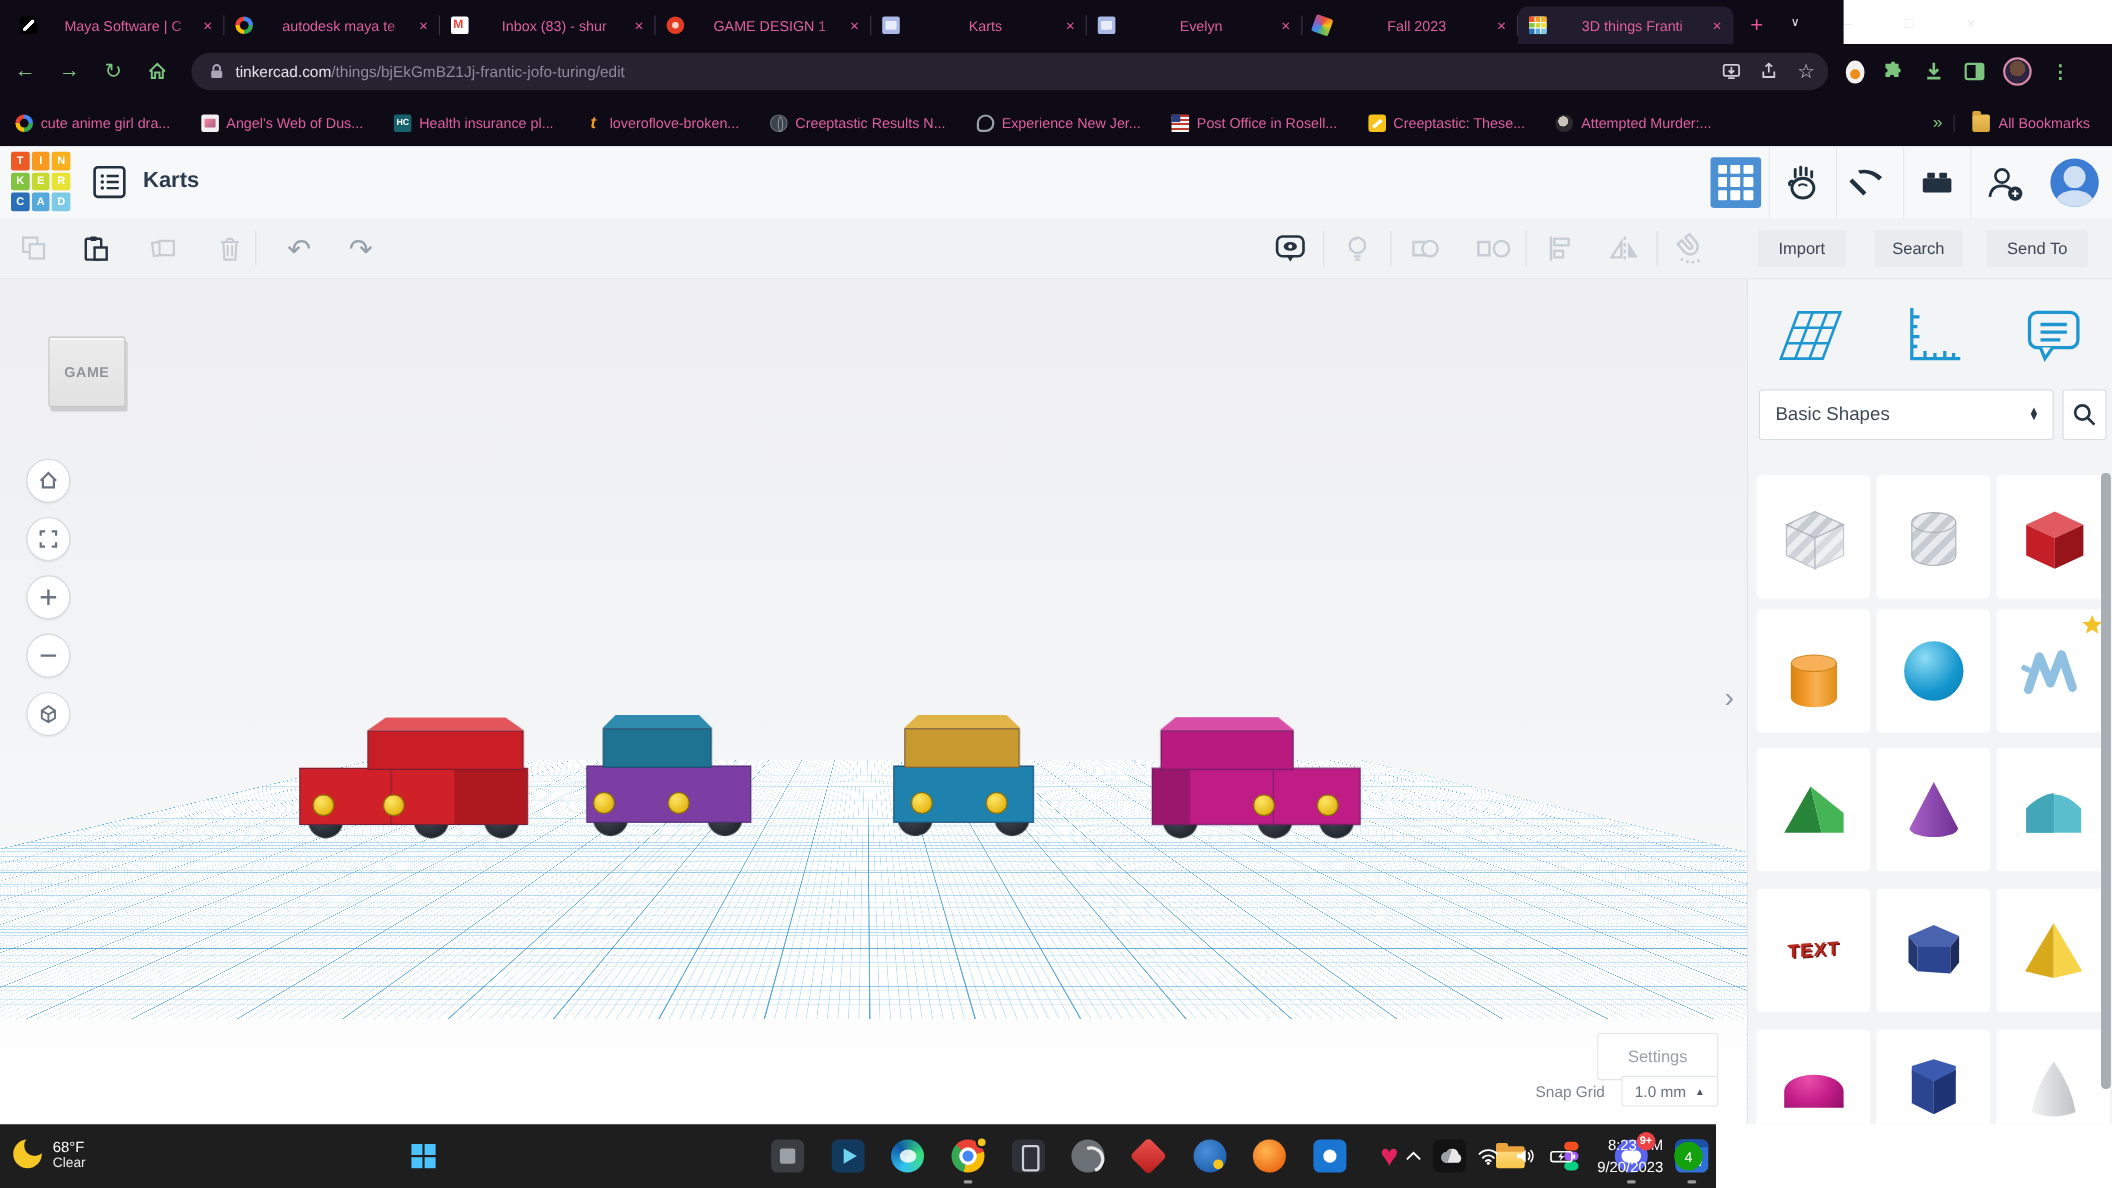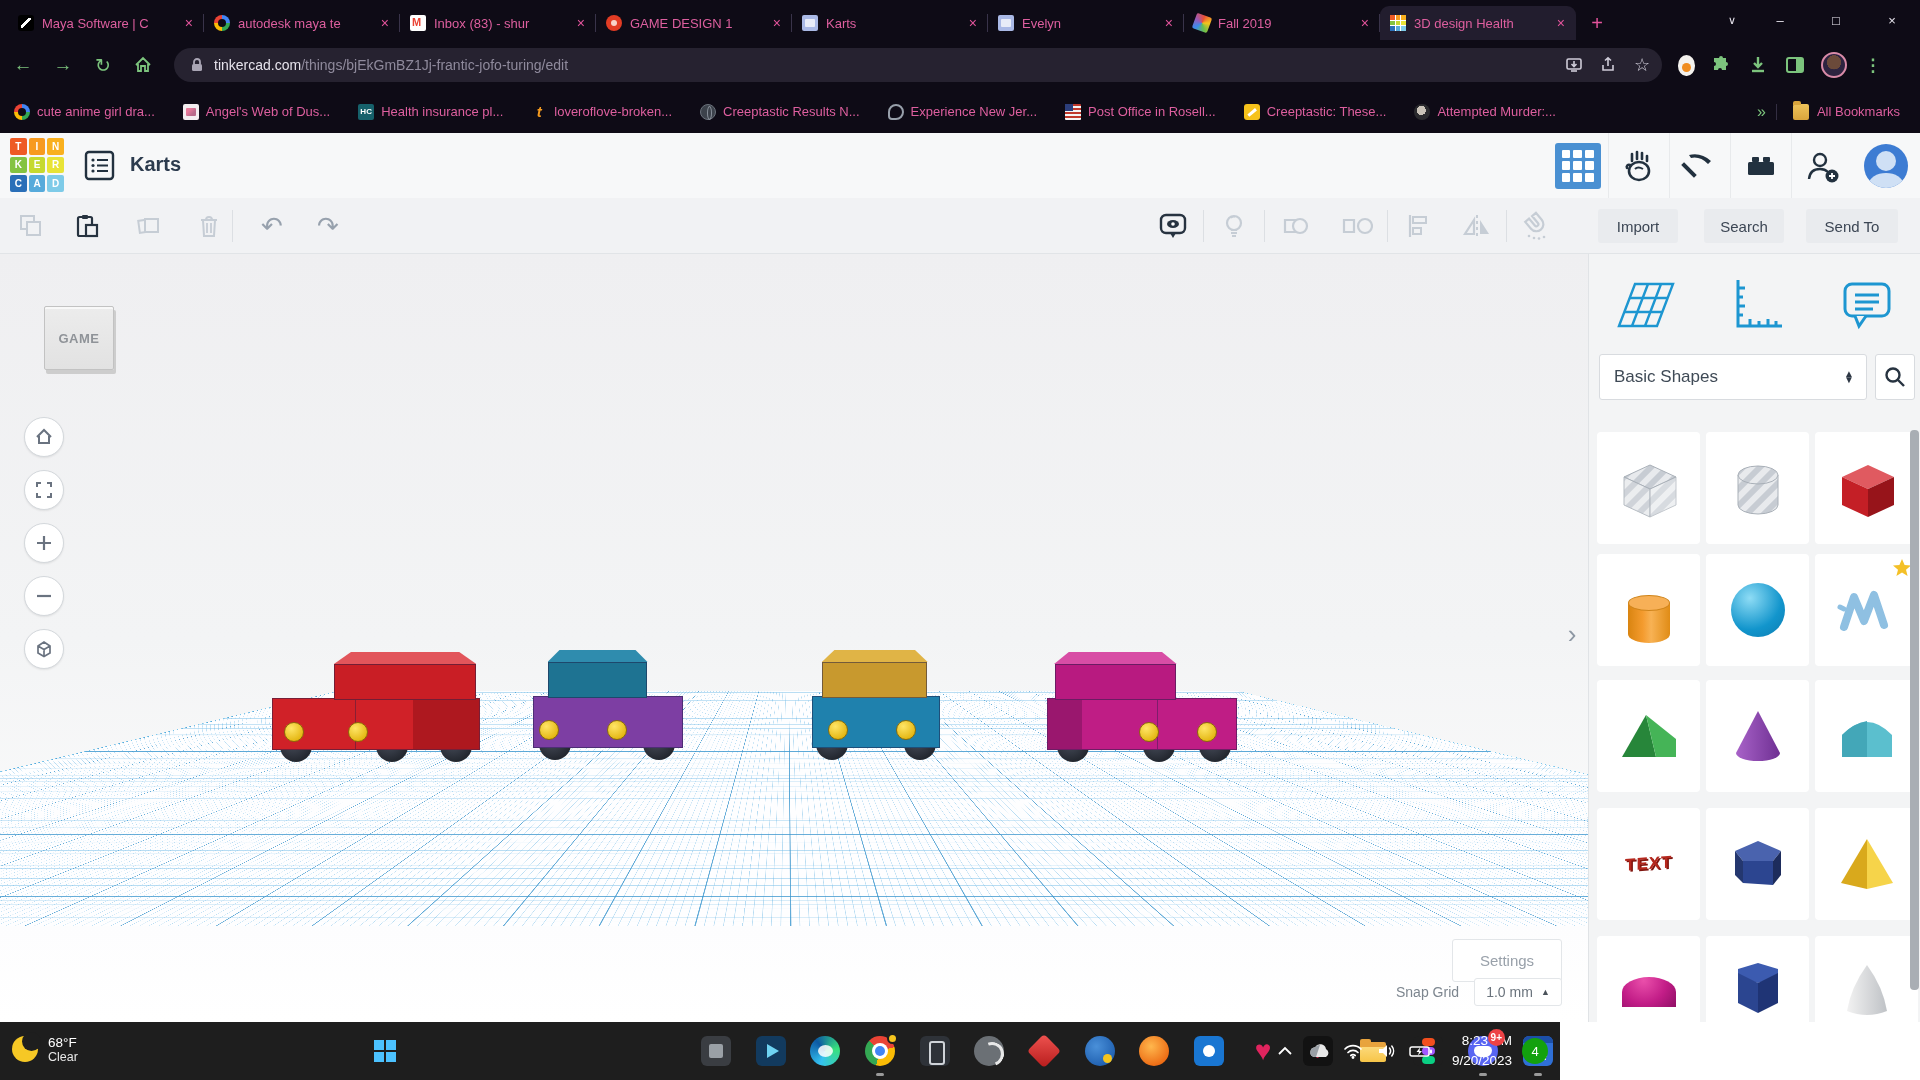--- a/index.html
+++ b/index.html
@@ -1,20 +1,20 @@
 <!DOCTYPE html>
 <html><head>
 <meta charset="utf-8">
 <style>
   * { margin:0; padding:0; box-sizing:border-box; }
   body { font-family:"Liberation Sans", sans-serif; background:#222; }
   #screen { position:relative; width:1920px; height:1080px; overflow:hidden; background:#fff; }
 
   
-  .tabbar { position:absolute; left:0; top:0; width:1920px; height:40px; background:#0e0b16; display:flex; align-items:flex-end; }
+  .tabbar { position:absolute; left:0; top:0; width:1676px; height:40px; background:#0e0b16; display:flex; align-items:flex-end;text-align:center; }
   .tabs { display:flex; align-items:flex-end; padding-left:8px; }
   .tab { position:relative; width:196px; height:34px; display:flex; align-items:center; padding:0 8px 0 10px; color:#de5f9f; cursor:pointer; }
   .tab:not(.active)::after { content:""; position:absolute; right:0; top:8px; bottom:8px; width:1px; background:#39334a; }
   .tab.active { background:#221d2e; border-radius:9px 9px 0 0; }
   .tab.active::after { display:none; }
   .tab .tlabel { flex:1; font-size:13px; white-space:nowrap; overflow:hidden; margin-left:8px; -webkit-mask-image:linear-gradient(90deg,#000 80%,transparent); mask-image:linear-gradient(90deg,#000 80%,transparent); }
   .tab .tclose { font-size:14px; color:#e4549c; padding:0 3px; }
   .fav { width:16px; height:16px; flex:0 0 16px; position:relative; border-radius:3px; }
   .fav-maya { background:#000; }
   .fav-maya::after { content:""; position:absolute; left:3px; top:3px; width:10px; height:10px; background:linear-gradient(135deg,transparent 40%,#fff 40% 60%,transparent 60%); }
@@ -223,36 +223,36 @@
         <span class="tlabel">Karts</span>
         <span class="tclose">×</span>
       </div>
       <div class="tab">
         <span class="fav fav-tcdoc"></span>
         <span class="tlabel">Evelyn</span>
         <span class="tclose">×</span>
       </div>
       <div class="tab">
         <span class="fav fav-origami"></span>
-        <span class="tlabel">Fall 2019</span>
+        <span class="tlabel">Fall 2023</span>
         <span class="tclose">×</span>
       </div>
       <div class="tab active">
         <span class="fav fav-tinkercad">
             <span style="background:#ee5a24"></span>
             <span style="background:#f79a1f"></span>
             <span style="background:#f9b01e"></span>
             <span style="background:#84c341"></span>
             <span style="background:#c6d92f"></span>
             <span style="background:#e8e337"></span>
             <span style="background:#2a6fb8"></span>
             <span style="background:#56aadb"></span>
             <span style="background:#7ecbe8"></span>
           </span>
-        <span class="tlabel">3D design Health</span>
+        <span class="tlabel">3D things Franti</span>
         <span class="tclose">×</span>
       </div>
       <div class="newtab">+</div>
     </div>
     <div class="wctrls">
       <div class="wctrl caret">∨</div>
       <div class="wctrl">–</div>
       <div class="wctrl">□</div>
       <div class="wctrl">×</div>
     </div>

